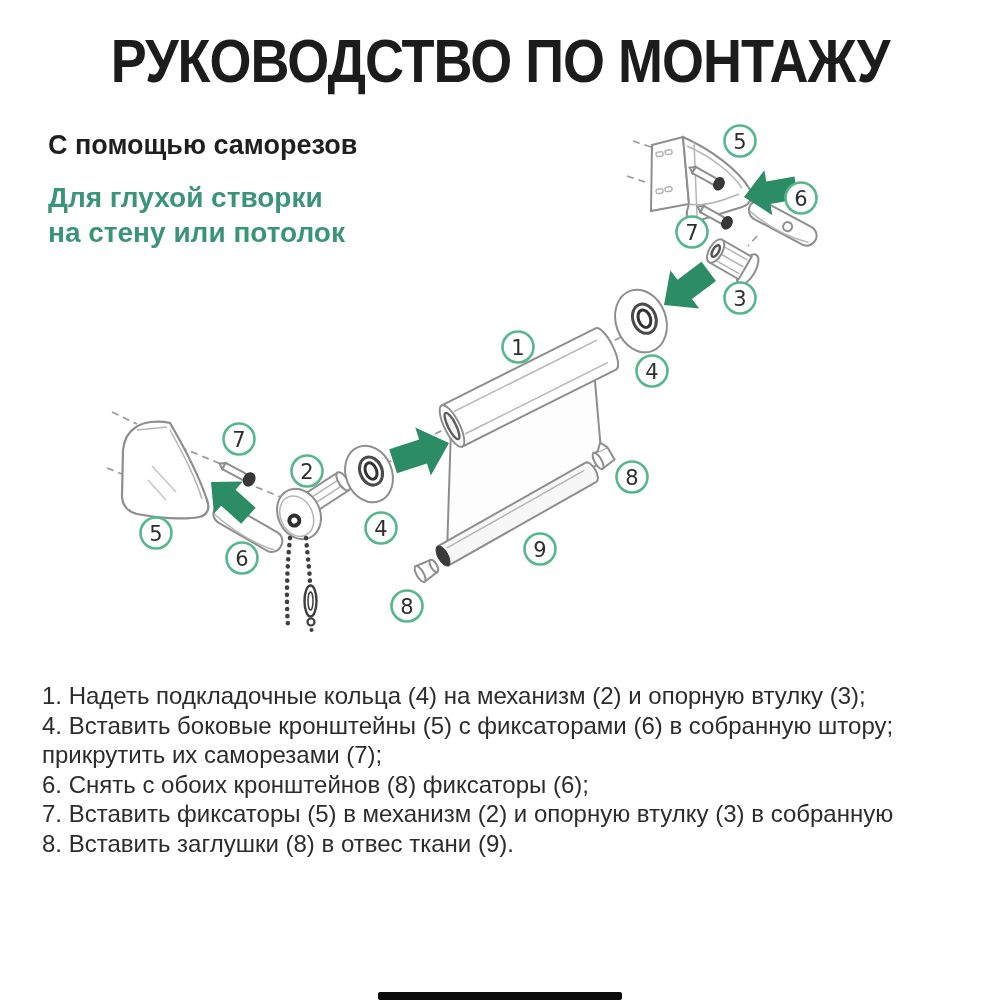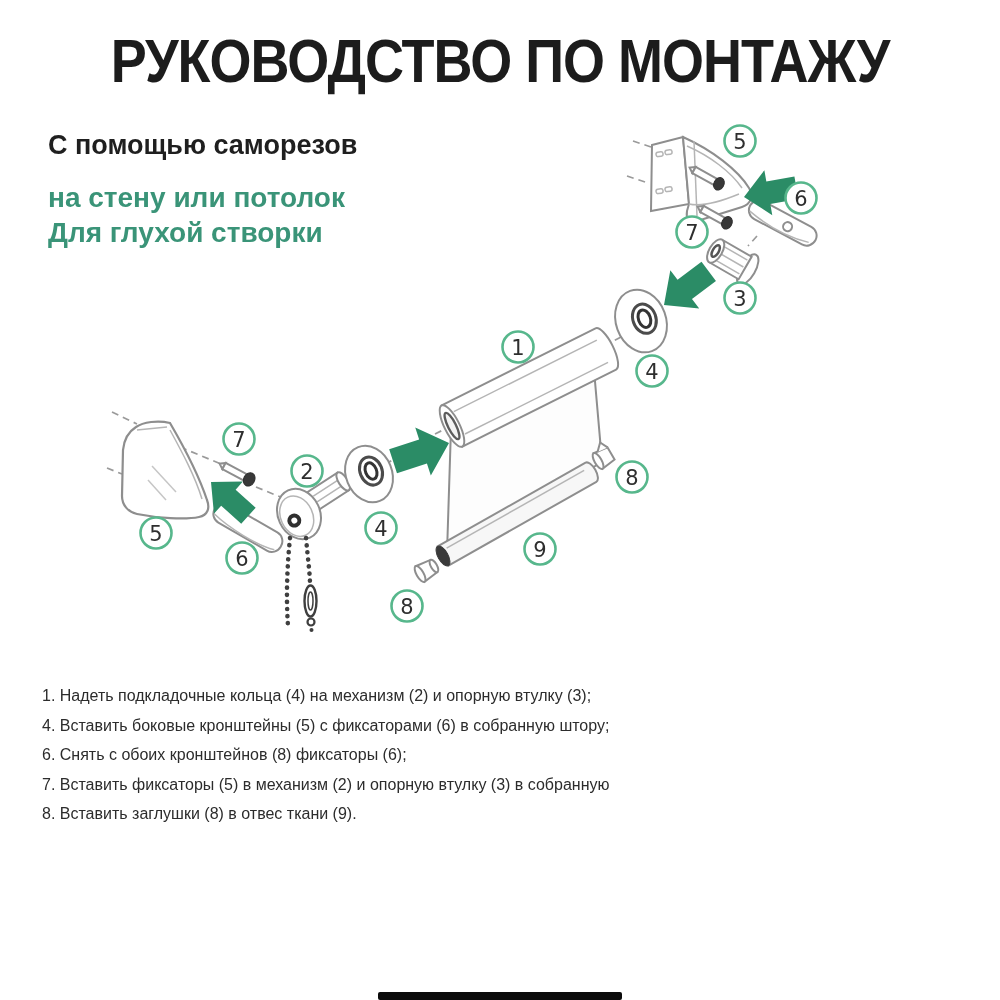--- a/index.html
+++ b/index.html
@@ -25,36 +25,36 @@
   .outline-thin{fill:none;stroke:#b5b5b5;stroke-width:1.5;}
   .hatch{fill:none;stroke:#c6c6c6;stroke-width:1.5;}
   .dark{fill:#383838;stroke:#2f2f2f;stroke-width:1;}
   .dashed{fill:none;stroke:#9a9a9a;stroke-width:1.7;stroke-dasharray:7 5;}
   .arrow{fill:var(--arrow_green,#2b8c66);stroke:none;}
   .bead{fill:none;stroke:#3f3f3f;stroke-width:4.6;stroke-dasharray:0.1 7;stroke-linecap:round;}
   .callout-circle{fill:#ffffff;stroke:var(--callout_green,#57b78c);stroke-width:2.6;}
   .callout-num{fill:#2e2e2e;font-size:21px;font-family:"DejaVu Sans",sans-serif;text-anchor:middle;}
   .instructions{position:absolute;left:42px;top:681px;width:950px;}
   .instr-line{
-    font-size:16px;line-height:29.6px;white-space:nowrap;color:#2c2c2c;
+    font-size:24px;line-height:29.6px;white-space:nowrap;color:#2c2c2c;
     font-family:"Liberation Sans",sans-serif;
   }
   .home-indicator{
     position:absolute;left:378px;top:992px;width:244px;height:8px;
     background:#0b0b0b;border-radius:2px;
   }
 </style>
 </head>
 <body>
 
 <div class="page-title">РУКОВОДСТВО ПО МОНТАЖУ</div>
 <div class="method-heading">С помощью саморезов</div>
 <div class="target-heading">
+  <div>Для глухой створки</div>
   <div>на стену или потолок</div>
-  <div>Для глухой створки</div>
 </div>
 
 <svg class="diagram-svg" viewBox="0 0 1000 1000">
   <defs>
     <path id="block-arrow" d="M0,0 L-26,-24 L-26,-12 L-56,-12 L-56,12 L-26,12 L-26,24 Z"></path>
   </defs>
 
   <g>
     <path class="dashed" d="M633,141 L651,147"></path>
     <path class="dashed" d="M627,176 L648,183"></path>
@@ -250,18 +250,19 @@
       <g>
         <circle class="callout-circle" cx="540" cy="549" r="15.5"></circle>
         <text class="callout-num" x="540" y="556.5">9</text>
       </g>
     </g>
 </svg>
 
 <div class="instructions">
     <div class="instr-line">1. Надеть подкладочные кольца (4) на механизм (2) и опорную втулку (3);</div>
     <div class="instr-line">4. Вставить боковые кронштейны (5) с фиксаторами (6) в собранную штору;</div>
+    <div class="instr-line">прикрутить их саморезами (7);</div>
     <div class="instr-line">6. Снять с обоих кронштейнов (8) фиксаторы (6);</div>
     <div class="instr-line">7. Вставить фиксаторы (5) в механизм (2) и опорную втулку (3) в собранную</div>
     <div class="instr-line">8. Вставить заглушки (8) в отвес ткани (9).</div>
   </div>
 
 <div class="home-indicator"></div>
 
 </body></html>

